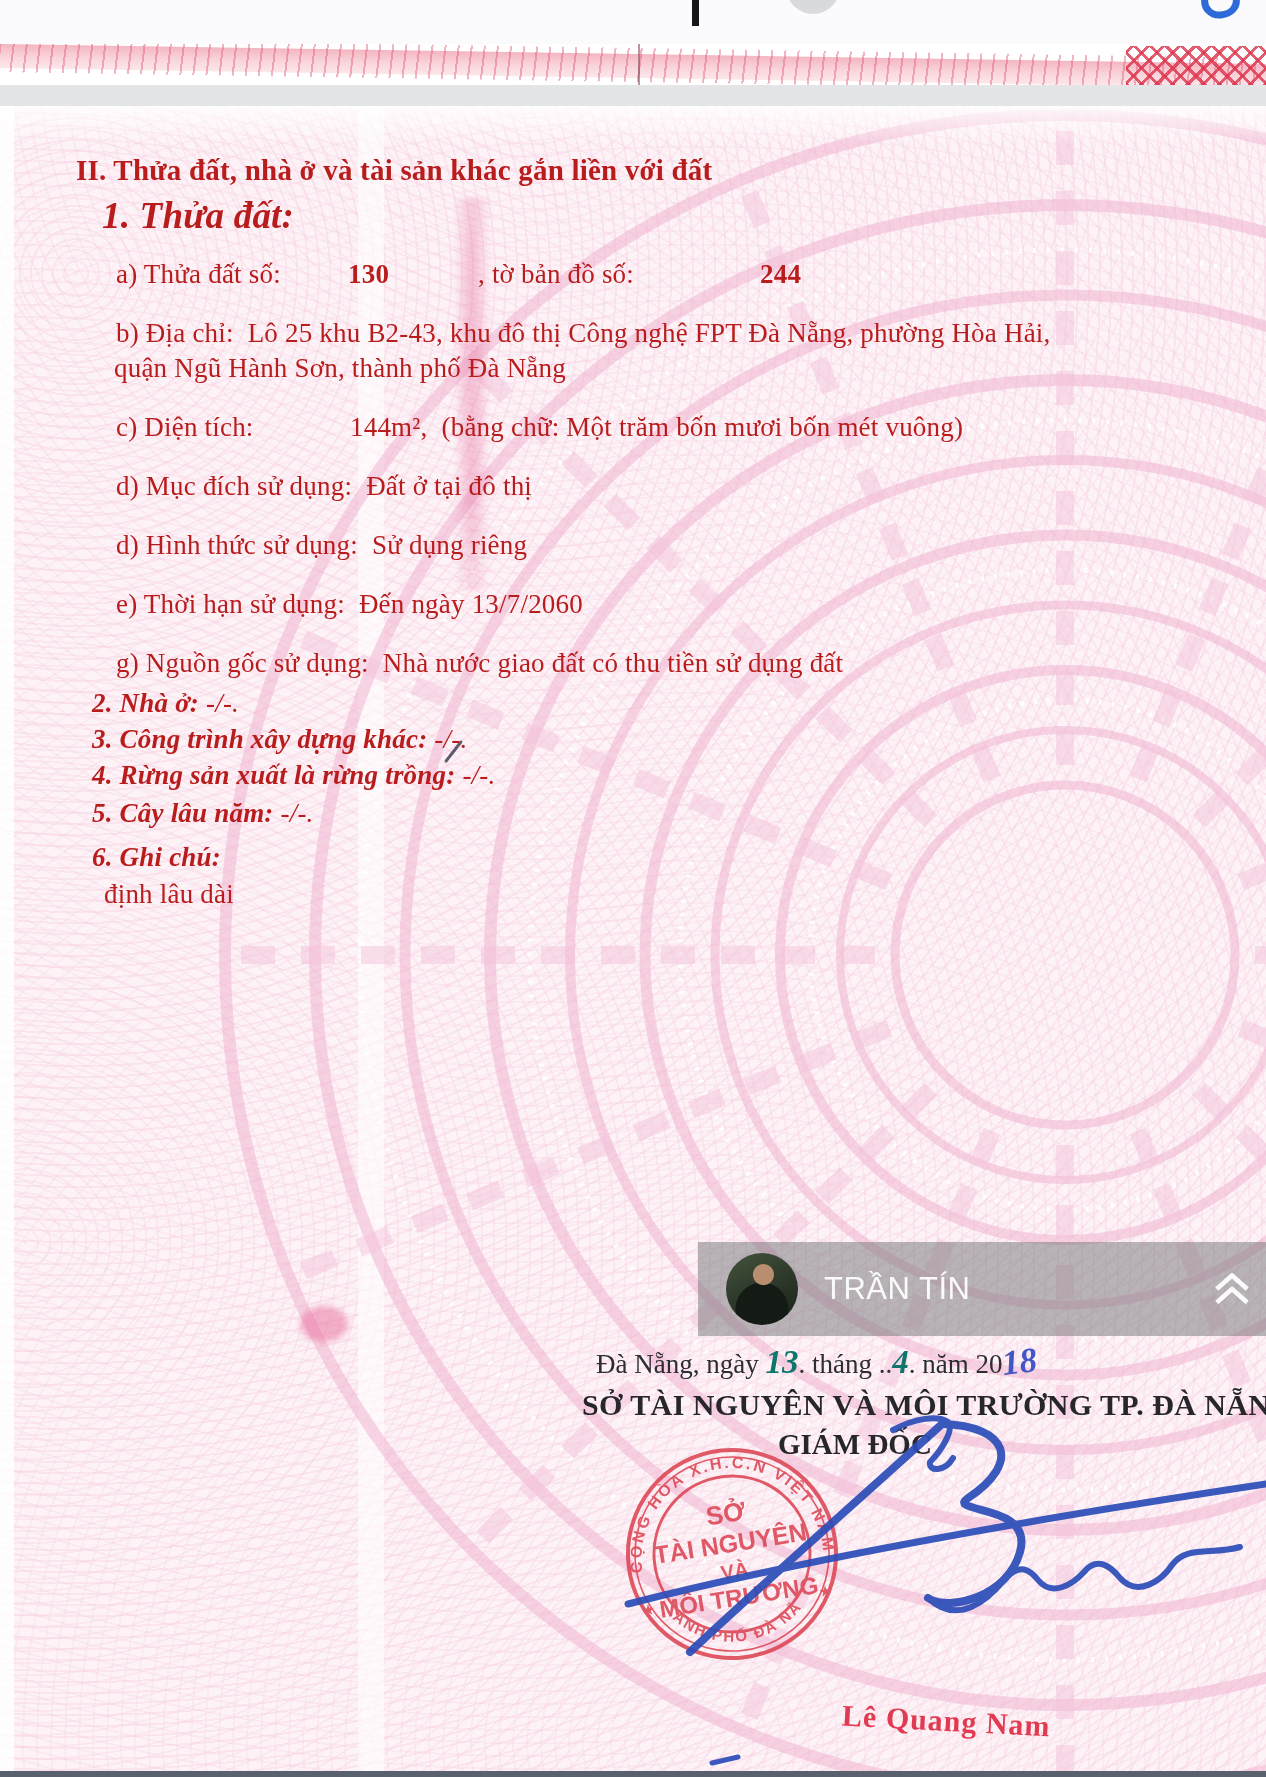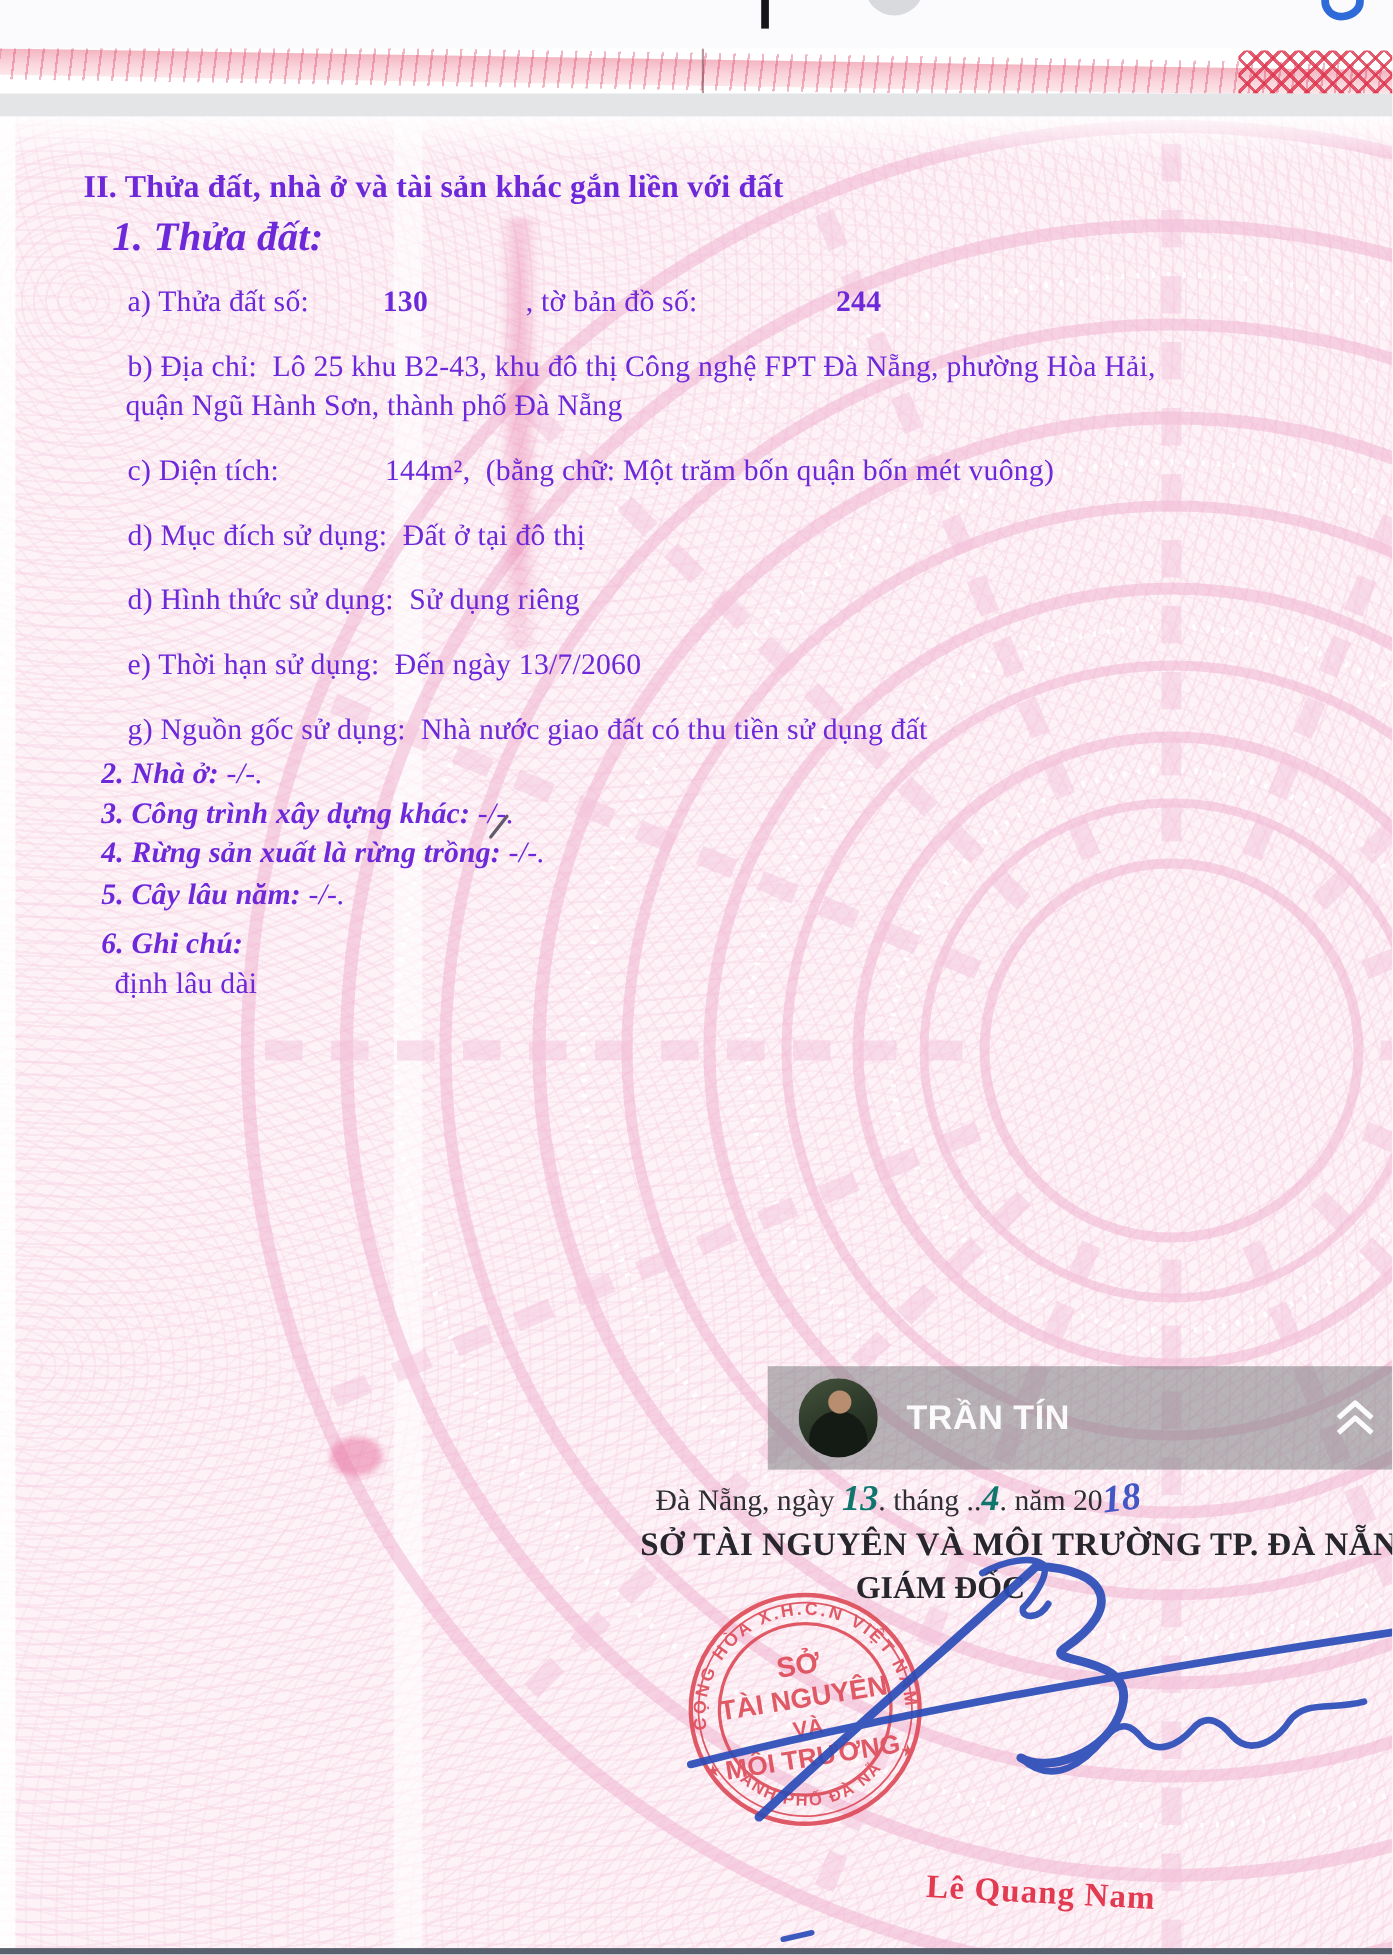--- a/index.html
+++ b/index.html
@@ -45,21 +45,21 @@
   .smear{position:absolute;left:452px;top:92px;width:40px;height:392px;filter:blur(2px);background:
       radial-gradient(ellipse at 50% 16%, rgba(229,106,156,.34), rgba(229,106,156,0) 68%),
       radial-gradient(ellipse at 50% 74%, rgba(229,106,156,.30), rgba(229,106,156,0) 66%);}
   .blob{position:absolute;left:300px;top:1200px;width:48px;height:36px;border-radius:50%;
       background:rgba(234,118,163,.55);filter:blur(3px);}
   .pen-tick{position:absolute;left:452px;top:632px;width:3px;height:27px;background:#474055;
       transform:rotate(38deg);opacity:.85;border-radius:2px;}
   .bottom-edge{position:absolute;left:0;right:0;bottom:0;height:6px;background:#58616d;}
 
   
-  .tc{position:absolute;left:70px;top:46px;width:1130px;color:#6d28d9;
+  .tc{position:absolute;left:70px;top:46px;width:1130px;color:#b91c1c;
       font-size:27px;line-height:35px;letter-spacing:.2px;}
   .t-title{font-weight:700;font-size:29px;line-height:36px;margin:0 0 10px 6px;}
   .t-sub{font-weight:700;font-style:italic;font-size:37px;margin:2px 0 2px 32px;}
   .f{margin-left:46px;margin-top:24px;}
   .f .lbl{white-space:pre;}
   .w-a1{display:inline-block;width:232px;}
   .w-a2{display:inline-block;width:130px;font-weight:700;}
   .w-a3{display:inline-block;width:282px;}
   .b-a4{font-weight:700;}
   .f2{margin-left:44px;}
@@ -73,21 +73,21 @@
 
   
   .band-overlay{position:absolute;left:698px;top:1136px;width:568px;height:94px;
       background:rgba(126,126,130,.55);display:flex;align-items:center;
       font-family:"Liberation Sans", sans-serif;}
   .avatar{width:72px;height:72px;border-radius:50%;margin-left:28px;flex:0 0 auto;overflow:hidden;
       background:
         radial-gradient(circle at 52% 30%, #b98d6f 0 10px, rgba(0,0,0,0) 11px),
         radial-gradient(circle at 50% 78%, #141a14 0 26px, rgba(0,0,0,0) 27px),
         linear-gradient(155deg,#44543c 0%,#2c3829 50%,#1a231a 100%);}
-  .contact-name{color:rgba(255,255,255,.94);font-size:31px;letter-spacing:.5px;margin-left:26px;flex:1;font-weight:bold;}
+  .contact-name{color:rgba(255,255,255,.94);font-size:31px;letter-spacing:.5px;margin-left:26px;flex:1;}
   .chev-btn{width:56px;height:56px;margin-right:6px;flex:0 0 auto;display:flex;
       align-items:center;justify-content:center;background:transparent;border:none;cursor:pointer;}
 
   
   .date-line{position:absolute;left:596px;top:1236px;font-size:27px;color:#2d2d33;white-space:nowrap;}
   .hw{font-style:italic;font-weight:700;color:#0f766e;font-size:33px;display:inline-block;}
   .hw.y18{color:#4356c6;transform:rotate(-7deg);font-size:35px;}
   .dept{position:absolute;left:582px;top:1282px;font-weight:700;font-size:30px;color:#26262c;
       white-space:nowrap;letter-spacing:.4px;}
   .gdirector{position:absolute;left:778px;top:1322px;font-weight:700;font-size:29px;color:#26262c;}
@@ -178,21 +178,21 @@
       </div>
 
       <div class="f">
         <span class="lbl">b) Địa chỉ:</span><span class="gap14"></span><span>Lô 25 khu B2-43, khu đô thị Công nghệ FPT Đà Nẵng, phường Hòa Hải,</span>
       </div>
       <div class="f2">
         <span>quận Ngũ Hành Sơn, thành phố Đà Nẵng</span>
       </div>
 
       <div class="f">
-        <span class="w-c1">c) Diện tích:</span><span>144m²,</span><span class="gap14"></span><span>(bằng chữ: Một trăm bốn quận bốn mét vuông)</span>
+        <span class="w-c1">c) Diện tích:</span><span>144m²,</span><span class="gap14"></span><span>(bằng chữ: Một trăm bốn mươi bốn mét vuông)</span>
       </div>
 
       <div class="f">
         <span class="lbl">d) Mục đích sử dụng:</span><span class="gap14"></span><span>Đất ở tại đô thị</span>
       </div>
 
       <div class="f">
         <span class="lbl">d) Hình thức sử dụng:</span><span class="gap14"></span><span>Sử dụng riêng</span>
       </div>
 

